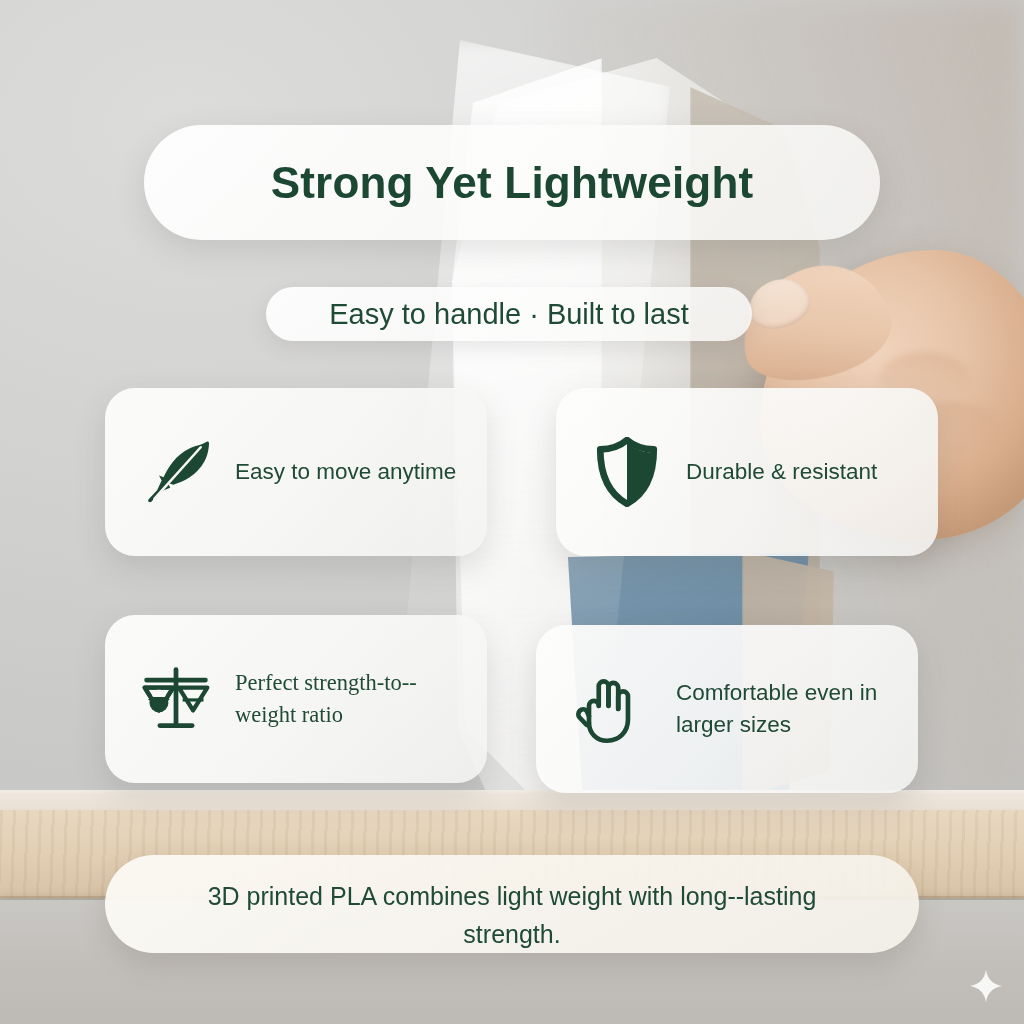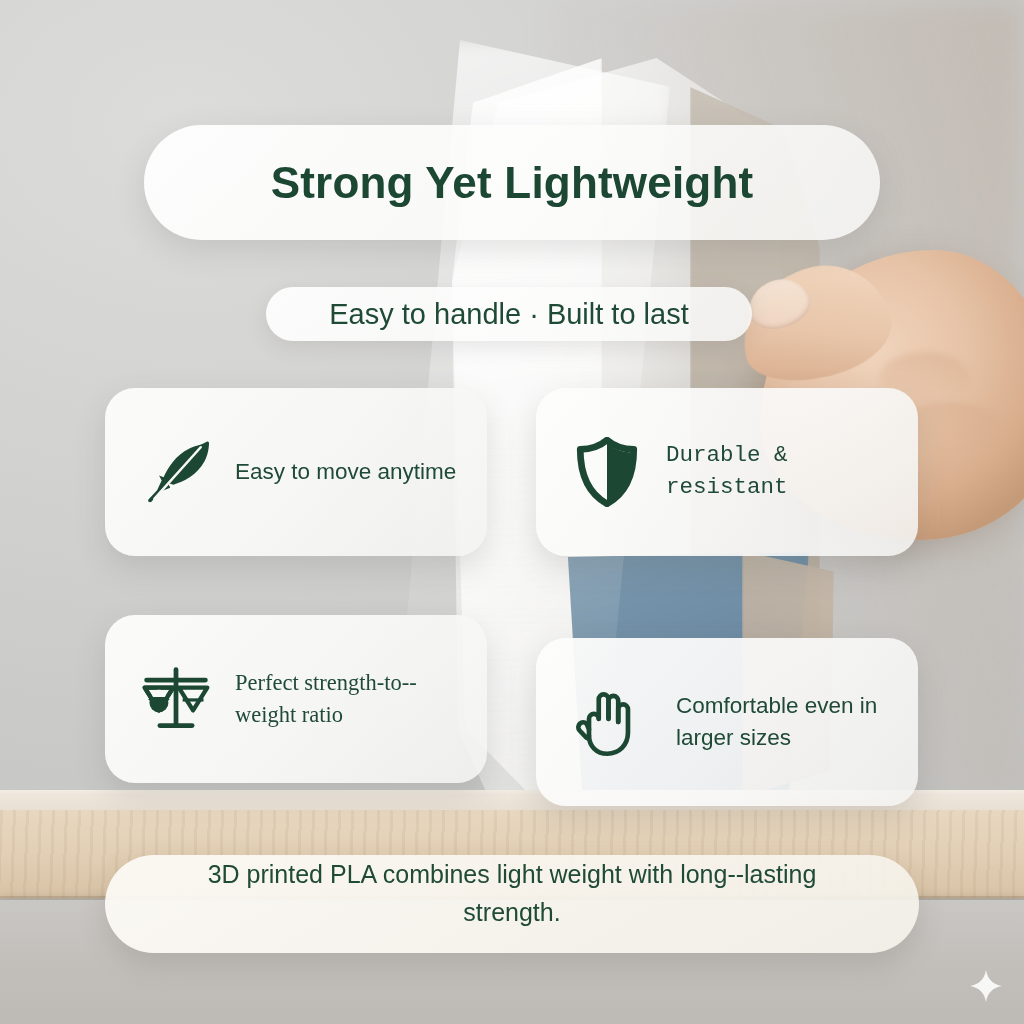--- a/index.html
+++ b/index.html
@@ -146,34 +146,34 @@
 
   .grid{position:absolute;left:0;top:0;width:1024px;height:813px;pointer-events:none;}
   .card{
     position:absolute;width:382px;height:168px;border-radius:30px;
     background:linear-gradient(130deg,rgba(253,253,252,.95) 0%,rgba(249,249,248,.92) 55%,rgba(243,243,241,.88) 100%);
     box-shadow:0 12px 30px rgba(88,86,82,.17);
     display:flex;align-items:center;gap:22px;padding:0 22px 0 34px;
     box-sizing:border-box;pointer-events:auto;
   }
   .card.c1{left:105px;top:388px;}
-  .card.c2{left:536px;top:388px;font-family:Liberation Mono, monospace;}
+  .card.c2{left:556px;top:388px;}
   .card.c3{left:105px;top:615px;font-family:Liberation Serif, serif;}
-  .card.c4{left:536px;top:638px;gap:32px;}
+  .card.c4{left:536px;top:625px;gap:32px;}
   .card-icon{flex:0 0 auto;width:74px;height:74px;display:flex;align-items:center;justify-content:center;}
   .card-label{
     font-size:22.5px;line-height:1.42;color:#1f4a36;
   }
 
   .pill-footer{
     position:absolute;left:105px;top:855px;width:814px;height:98px;
     border-radius:49px;
     background:linear-gradient(130deg,rgba(252,250,245,.95),rgba(246,243,235,.90));
     box-shadow:0 12px 28px rgba(95,85,70,.18);
-    display:flex;align-items:flex-start;justify-content:center;
+    display:flex;align-items:flex-end;justify-content:center;
     text-align:center;
   }
   .footer-text{
     font-size:25px;line-height:1.52;color:#1f4a36;max-width:700px;
   }
 
   .sparkle{
     position:absolute;left:968px;top:968px;width:36px;height:36px;
     opacity:.92;
   }

